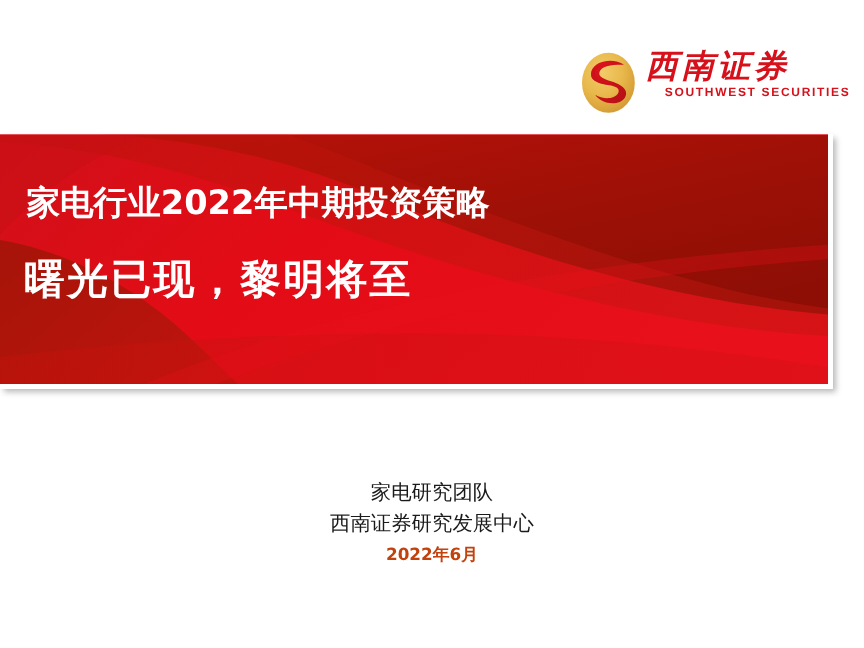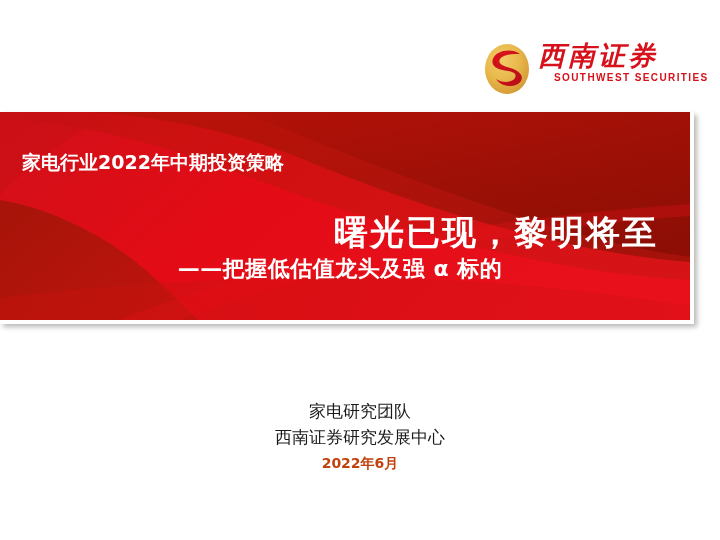--- a/index.html
+++ b/index.html
@@ -94,33 +94,33 @@
   .banner-text {
     position: absolute;
     inset: 0;
   }
 
   .kicker {
     position: absolute;
     left: 22px;
     top: 38px;
     font-family: "DejaVu Sans", sans-serif;
-    font-size: 19px;
+    font-size: 28px;
     font-weight: bold;
     color: #FFFFFF;
     white-space: nowrap;
     letter-spacing: 0px;
   }
 
   .headline {
     position: absolute;
     left: 0;
-    right: 32px;
+    right: 6px;
     top: 98px;
-    text-align: right;
+    text-align: left;
     font-family: "DejaVu Sans", sans-serif;
     font-size: 34px;
     font-weight: bold;
     color: #FFFFFF;
     letter-spacing: 2px;
     white-space: nowrap;
     padding-left: 20px;
   }
 
   .subhead {
@@ -234,21 +234,20 @@
       <path d="M0 0 L120 0 C70 22, 28 52, 0 84 Z" fill="#C61016" opacity="0.45"></path>
 
       <path d="M0 186 C140 168, 330 160, 480 170 C570 176, 640 186, 690 194 L690 208 L0 208 Z" fill="url(#btmSoft)" opacity="0.45"></path>
 
       <path d="M690 104 C520 116, 330 150, 180 208 L120 208 C280 142, 480 106, 690 92 Z" fill="#E8121B" opacity="0.30"></path>
     </svg>
 
     <div class="banner-text">
       <div class="kicker">家电行业2022年中期投资策略</div>
       <div class="headline">曙光已现，黎明将至</div>
-      <div class="subhead">——把握低估值龙头及强 α 标的</div>
     </div>
   </div>
   <div class="banner-shadow"></div>
 
   <div class="footer">
     <div class="footer-line">家电研究团队</div>
     <div class="footer-line">西南证券研究发展中心</div>
     <div class="footer-date">2022年6月</div>
   </div>
 

